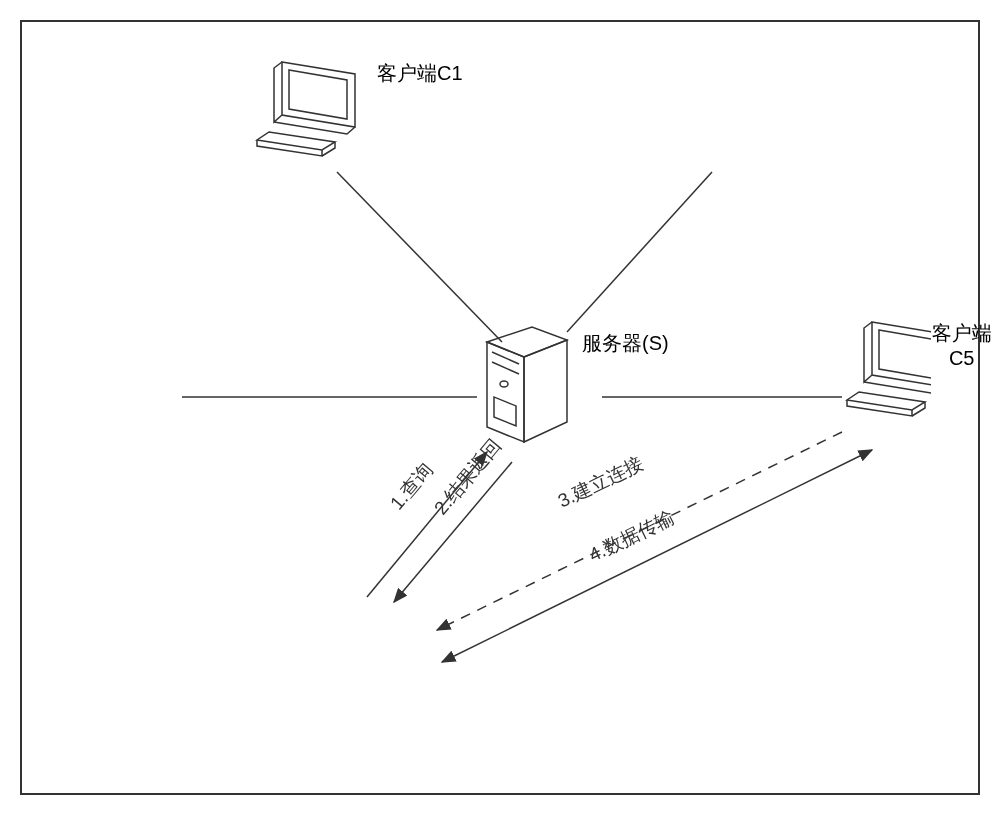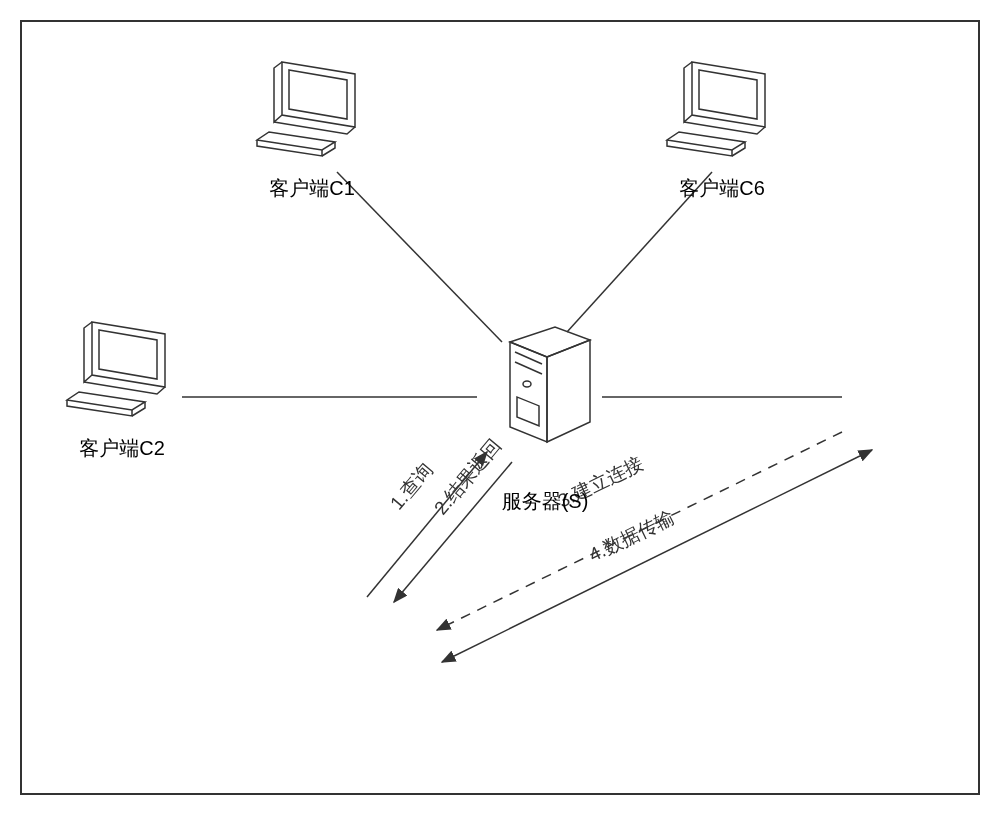--- a/index.html
+++ b/index.html
@@ -14,22 +14,22 @@
       position: absolute;
       left: 20px;
       top: 20px;
       width: 960px;
       height: 775px;
       border: 2px solid #333;
     }
     .node {
       position: absolute;
       display: flex;
-      flex-direction: column;
-      align-items: center;
+      flex-direction: row;
+      align-items: flex-start;
     }
     .node-label {
       font-size: 20px;
       margin-top: 8px;
       text-align: center;
     }
     .connection-line {
       position: absolute;
       pointer-events: none;
     }
@@ -64,21 +64,21 @@
     <line x1="820" y1="410" x2="415" y2="608" stroke="#333" stroke-width="1.5" stroke-dasharray="10,8" marker-end="url(#arrowhead)"></line>
 
     <line x1="420" y1="640" x2="850" y2="428" stroke="#333" stroke-width="1.5" marker-start="url(#arrowhead-start)" marker-end="url(#arrowhead)"></line>
 
     <text x="377" y="489" font-size="19" fill="#333" transform="rotate(-50 377 489)" text-anchor="start">1.查询</text>
     <text x="421" y="494" font-size="19" fill="#333" transform="rotate(-50 421 494)" text-anchor="start">2.结果返回</text>
     <text x="540" y="486" font-size="19" fill="#333" transform="rotate(-26 540 486)" text-anchor="start">3.建立连接</text>
     <text x="571" y="540" font-size="19" fill="#333" transform="rotate(-26 571 540)" text-anchor="start">4.数据传输</text>
   </svg>
 
-  <div class="node" style="left:463px;top:300px;gap:28px;">
+  <div class="node" style="left:440px;top:300px;">
     <svg width="120" height="130">
 
       <g stroke="#333" stroke-width="1.5" fill="none">
 
         <path d="M 25 20 L 70 5 L 105 18 L 62 35 Z"></path>
 
         <path d="M 25 20 L 62 35 L 62 120 L 25 105 Z"></path>
 
         <path d="M 62 35 L 105 18 L 105 100 L 62 120 Z"></path>
 
@@ -101,46 +101,32 @@
         <path d="M 42 18 L 100 28 L 100 67 L 42 57 Z"></path>
 
         <path d="M 10 88 L 75 98 L 88 90 L 22 80 Z"></path>
         <path d="M 10 88 L 10 94 L 75 104 L 75 98"></path>
         <path d="M 75 104 L 88 96 L 88 90"></path>
       </g>
     </svg>
     <div class="node-label">客户端C1</div>
   </div>
 
-  <div class="node" style="left:35px;top:290px;">
+
+
+
+  <div class="node" style="left:815px;top:290px;">
     <svg width="130" height="115">
       <g stroke="#333" stroke-width="1.5" fill="none">
         <path d="M 35 10 L 108 22 L 108 75 L 35 63 Z"></path>
         <path d="M 35 10 L 27 16 L 27 70 L 35 63"></path>
         <path d="M 27 70 L 100 82 L 108 75"></path>
         <path d="M 42 18 L 100 28 L 100 67 L 42 57 Z"></path>
         <path d="M 10 88 L 75 98 L 88 90 L 22 80 Z"></path>
         <path d="M 10 88 L 10 94 L 75 104 L 75 98"></path>
         <path d="M 75 104 L 88 96 L 88 90"></path>
       </g>
     </svg>
-    <div class="node-label">客户端C2</div>
+    <div class="node-label">客户端C5</div>
   </div>
 
-
-
-
-  <div class="node" style="left:635px;top:30px;">
-    <svg width="130" height="115">
-      <g stroke="#333" stroke-width="1.5" fill="none">
-        <path d="M 35 10 L 108 22 L 108 75 L 35 63 Z"></path>
-        <path d="M 35 10 L 27 16 L 27 70 L 35 63"></path>
-        <path d="M 27 70 L 100 82 L 108 75"></path>
-        <path d="M 42 18 L 100 28 L 100 67 L 42 57 Z"></path>
-        <path d="M 10 88 L 75 98 L 88 90 L 22 80 Z"></path>
-        <path d="M 10 88 L 10 94 L 75 104 L 75 98"></path>
-        <path d="M 75 104 L 88 96 L 88 90"></path>
-      </g>
-    </svg>
-    <div class="node-label">客户端C6</div>
-  </div>
 
 </div>
 
 </body></html>

